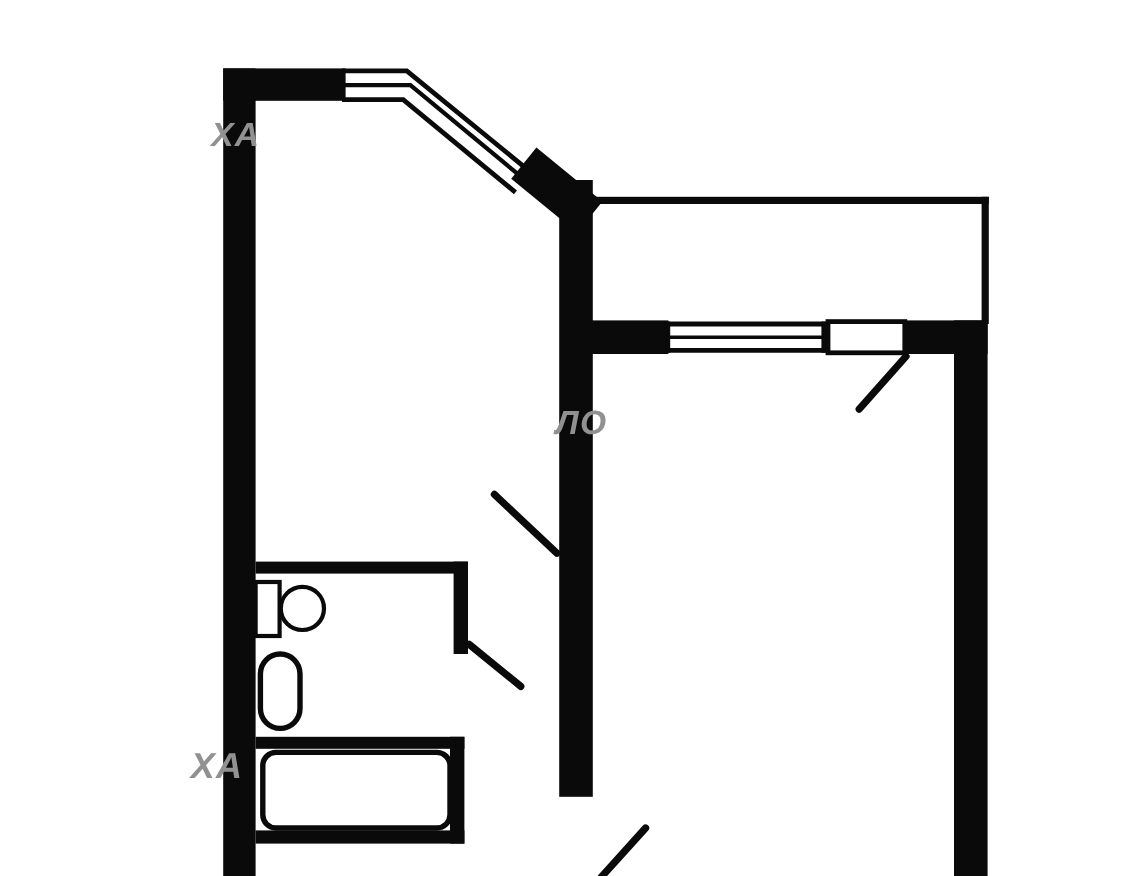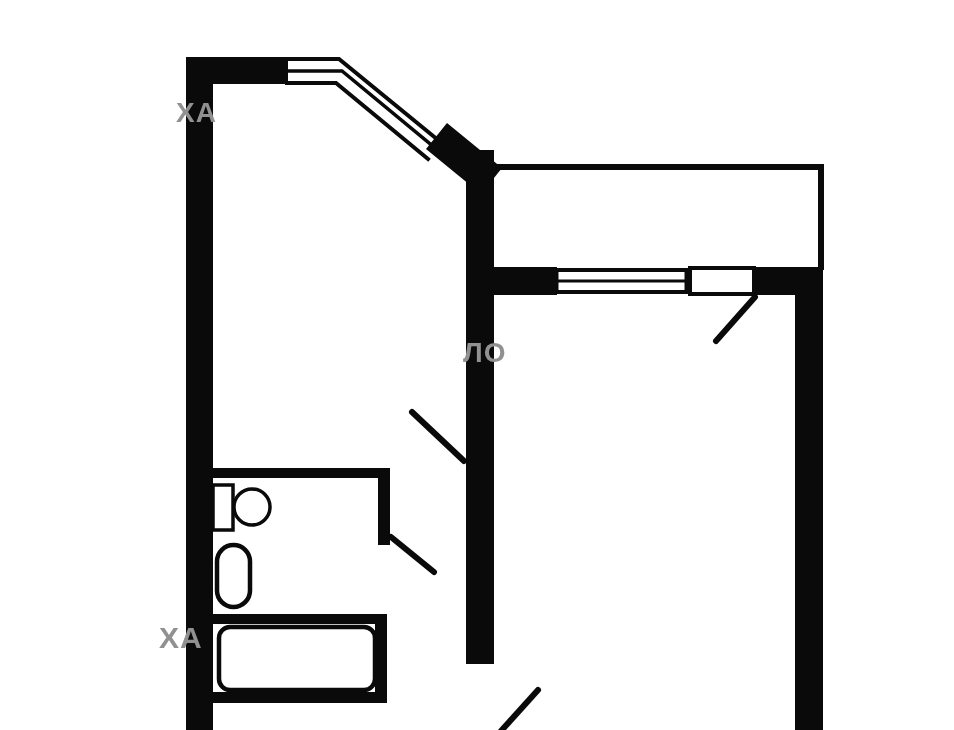--- a/index.html
+++ b/index.html
@@ -3,20 +3,21 @@
 <meta charset="utf-8">
 <style>
   html, body { margin: 0; padding: 0; }
   body { font-family: "Liberation Sans", sans-serif; }
   .stage {
     position: relative;
     width: 954px;
     height: 730px;
     background: #ffffff;
     overflow: hidden;
+    font-style: italic;
   }
   svg { display: block; }
   .wm {
     font-family: "Liberation Sans", "DejaVu Sans", sans-serif;
     font-weight: bold;
     letter-spacing: 1px;
   }
 </style>
 </head>
 <body>

